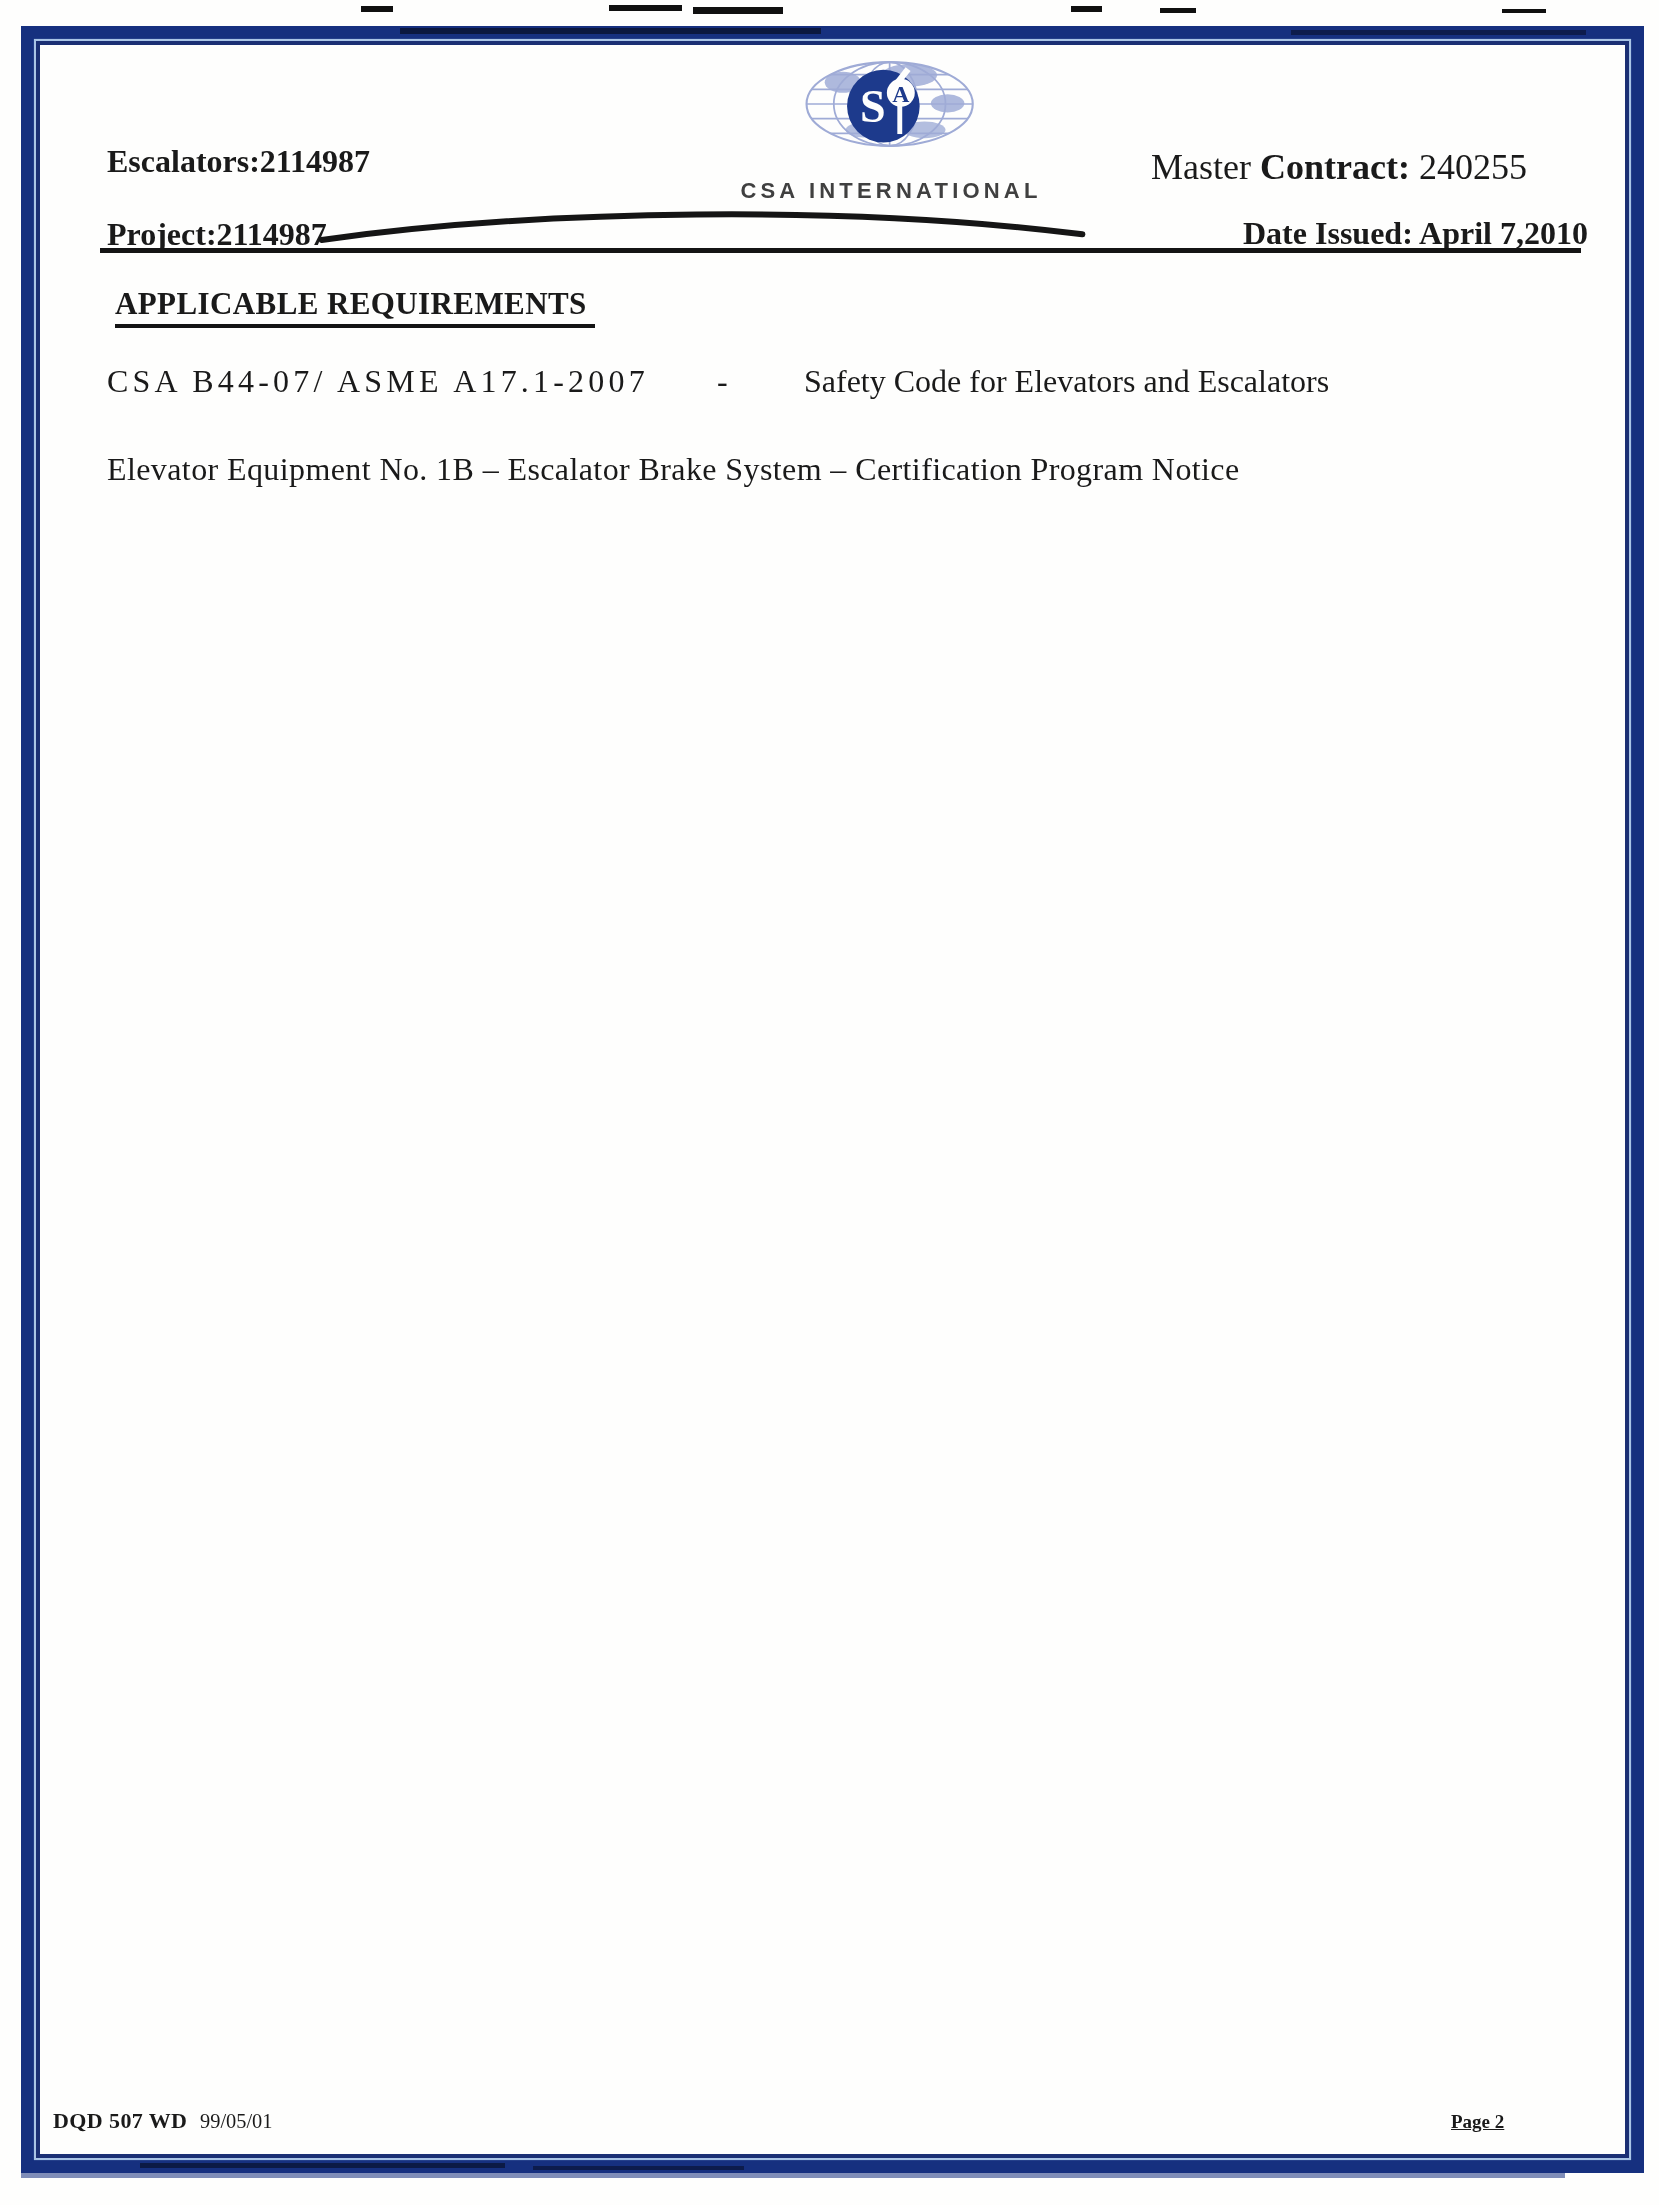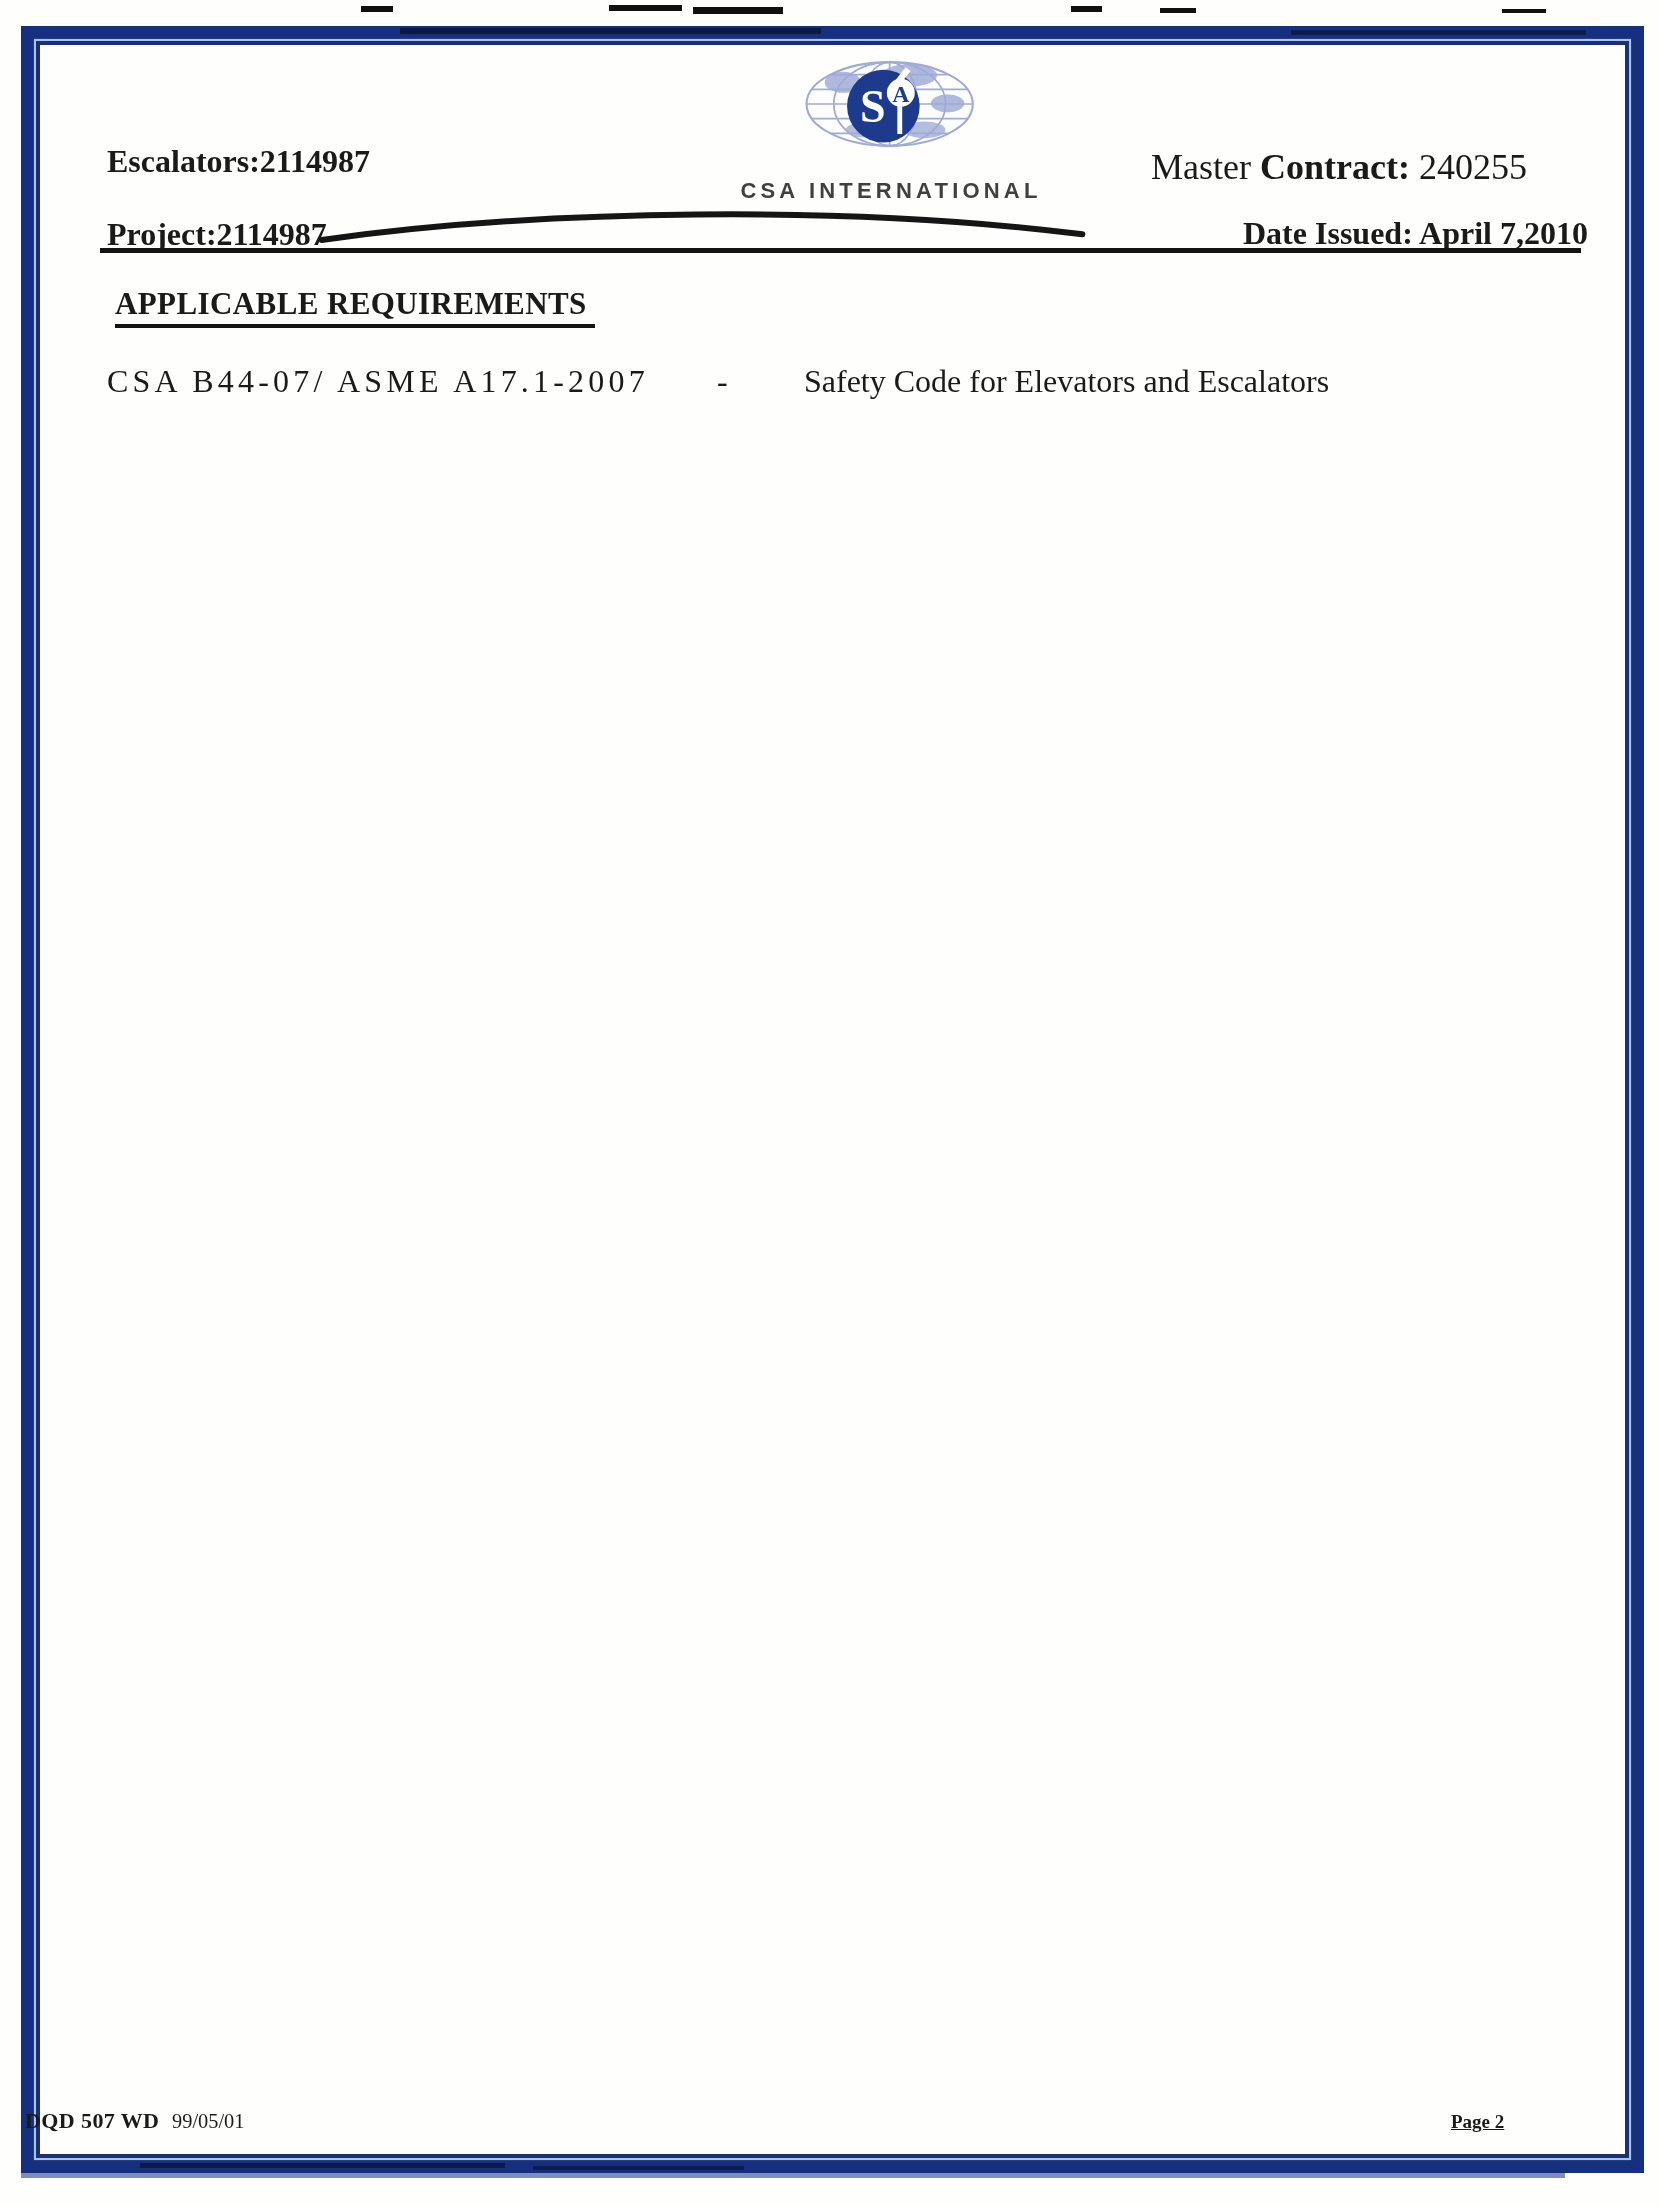--- a/index.html
+++ b/index.html
@@ -39,21 +39,21 @@
   
   .section-heading{
     position:absolute;left:107px;top:288px;font-size:31px;font-weight:bold;line-height:1;
     border-bottom:4.9px solid #141414;padding:0 8.4px 4.9px 0;letter-spacing:0.4px;margin-left:8px;
   }
   .req-code{position:absolute;left:107px;top:365px;font-size:32px;line-height:1;letter-spacing:4.2px;}
   .req-sep{position:absolute;left:717px;top:365px;font-size:32px;line-height:1;}
   .req-title{position:absolute;left:804px;top:365px;font-size:32px;line-height:1;}
   .notice-line{position:absolute;left:107px;top:453px;font-size:32px;line-height:1;letter-spacing:0.4px;}
   
-  .doc-code-line{position:absolute;left:25px;top:2110px;font-size:22px;line-height:1;}
+  .doc-code-line{position:absolute;left:41px;top:2110px;font-size:22px;line-height:1;padding-left:12px;}
   .doc-code-line .bold{font-weight:bold;letter-spacing:0.4px;}
   .doc-code-line .doc-date{font-weight:normal;font-size:20.4px;margin-left:12.6px;}
   .page-number{position:absolute;left:1451px;top:2112px;font-size:19px;font-weight:bold;line-height:1;text-decoration:underline;}
 </style>
 </head>
 <body>
 
 <div class="page">
 
   <div class="artifact" style="left:361px;top:6.3px;width:32px;height:5.6px;"></div>
@@ -120,19 +120,20 @@
   </svg>
 
   <div class="header-rule"></div>
 
   <div class="section-heading">APPLICABLE REQUIREMENTS</div>
 
   <div class="req-code">CSA B44-07/ ASME A17.1-2007</div>
   <div class="req-sep">-</div>
   <div class="req-title">Safety Code for Elevators and Escalators</div>
 
+  <div class="notice-line">Elevator Equipment No. 1B – Escalator Brake System – Certification Program Notice</div>
 
   <div class="doc-code-line"><span class="bold">DQD 507 WD</span><span class="doc-date">99/05/01</span></div>
 
   <div class="page-number">Page 2</div>
 
 </div>
 
 
 </body></html>

